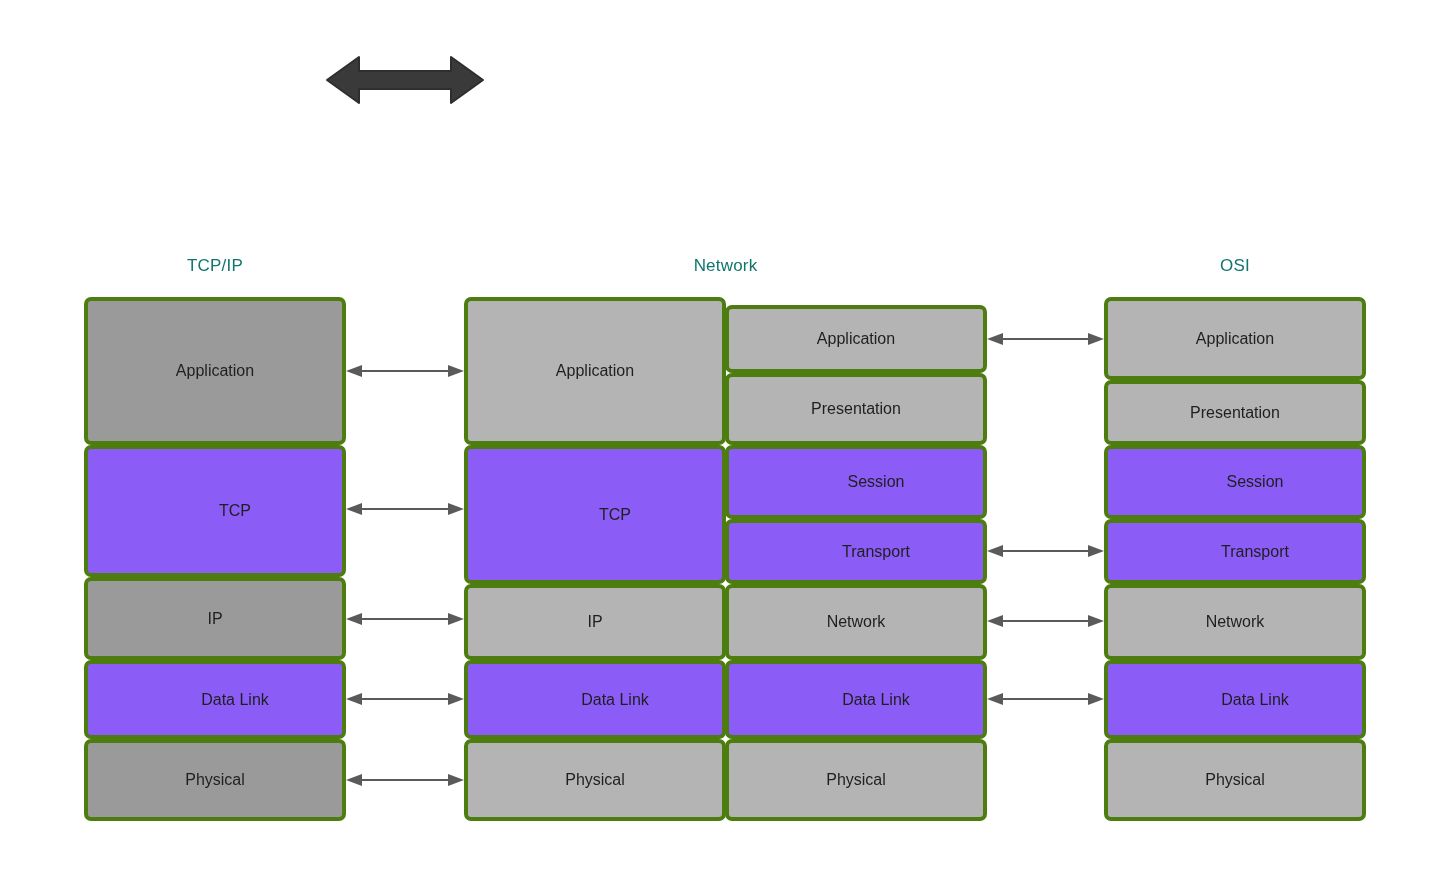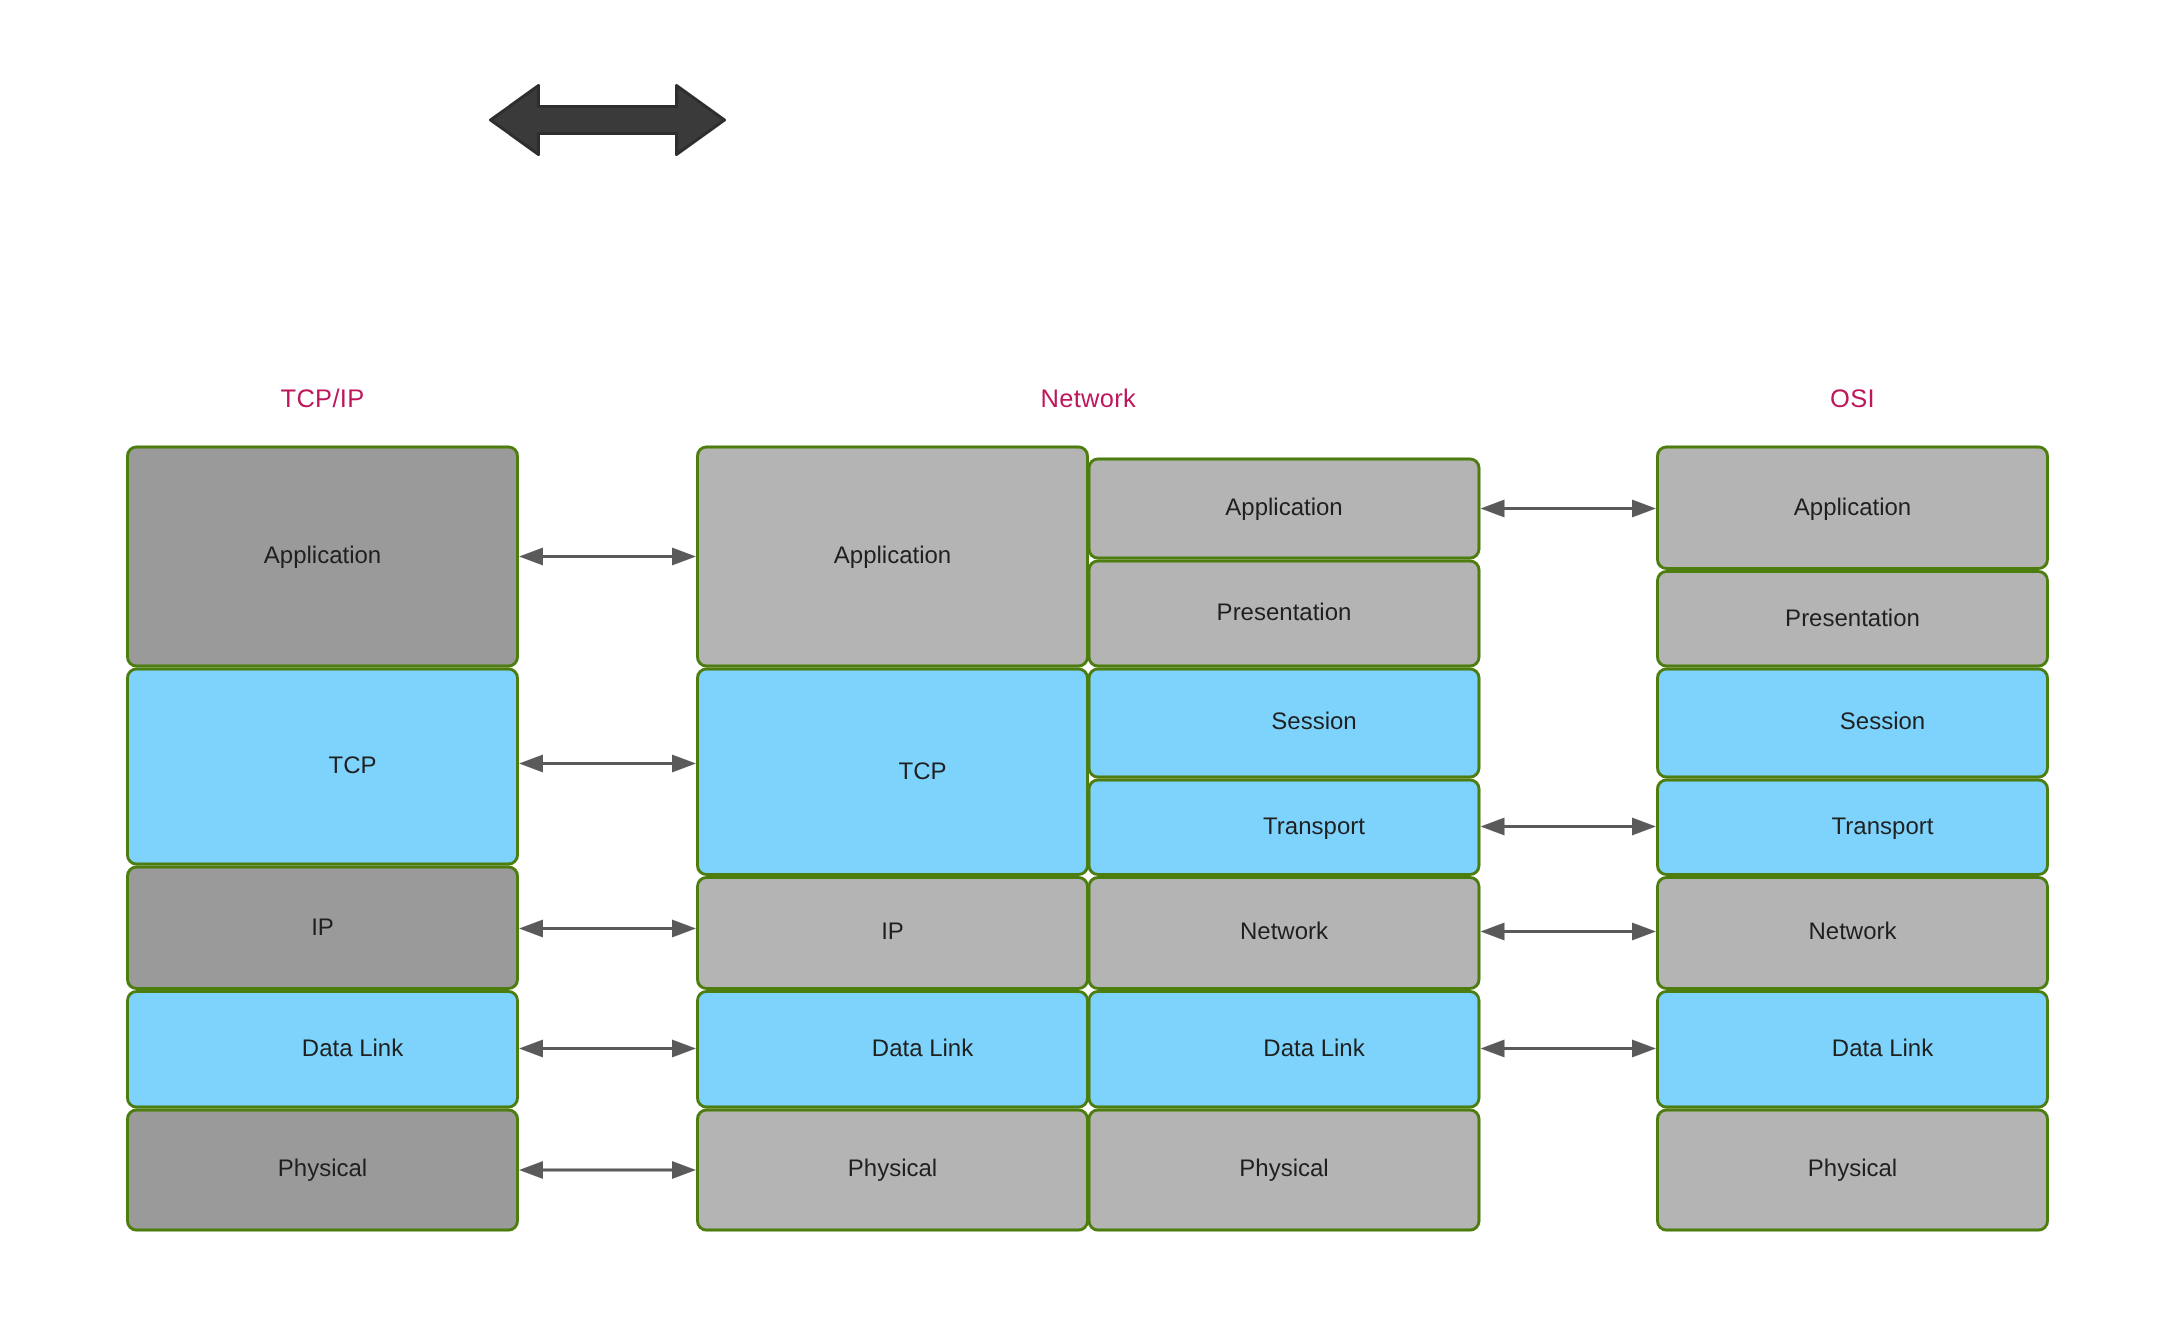--- a/index.html
+++ b/index.html
@@ -18,42 +18,42 @@
     position:absolute;
     left:325px;top:52px;
     width:160px;height:56px;
   }
 
   
   .col-title{
     position:absolute;
     text-align:center;
     font-size:17px;
-    color:#be185d;
+    color:#0f766e;
     letter-spacing:.2px;
     white-space:nowrap;
   }
 
   
   .box{
     position:absolute;
     box-sizing:border-box;
-    border:2px solid #4d7c0f;
+    border:4px solid #4d7c0f;
     border-radius:7px;
     display:flex;
     align-items:center;
     justify-content:center;
     font-size:16px;
     color:#1f1f1f;
     background:#ffffff;
     white-space:nowrap;
   }
   .box.shade-dark{background:#9a9a9a;}
   .box.shade-light{background:#b4b4b4;}
-  .box.shade-white{background:#7dd3fc;padding-left:40px;}
+  .box.shade-white{background:#8b5cf6;padding-left:40px;}
 
   
   .conn{position:absolute;height:18px;}
   .conn svg{display:block;overflow:visible;}
 </style>
 </head>
 <body>
 
 <div class="stage">
 

